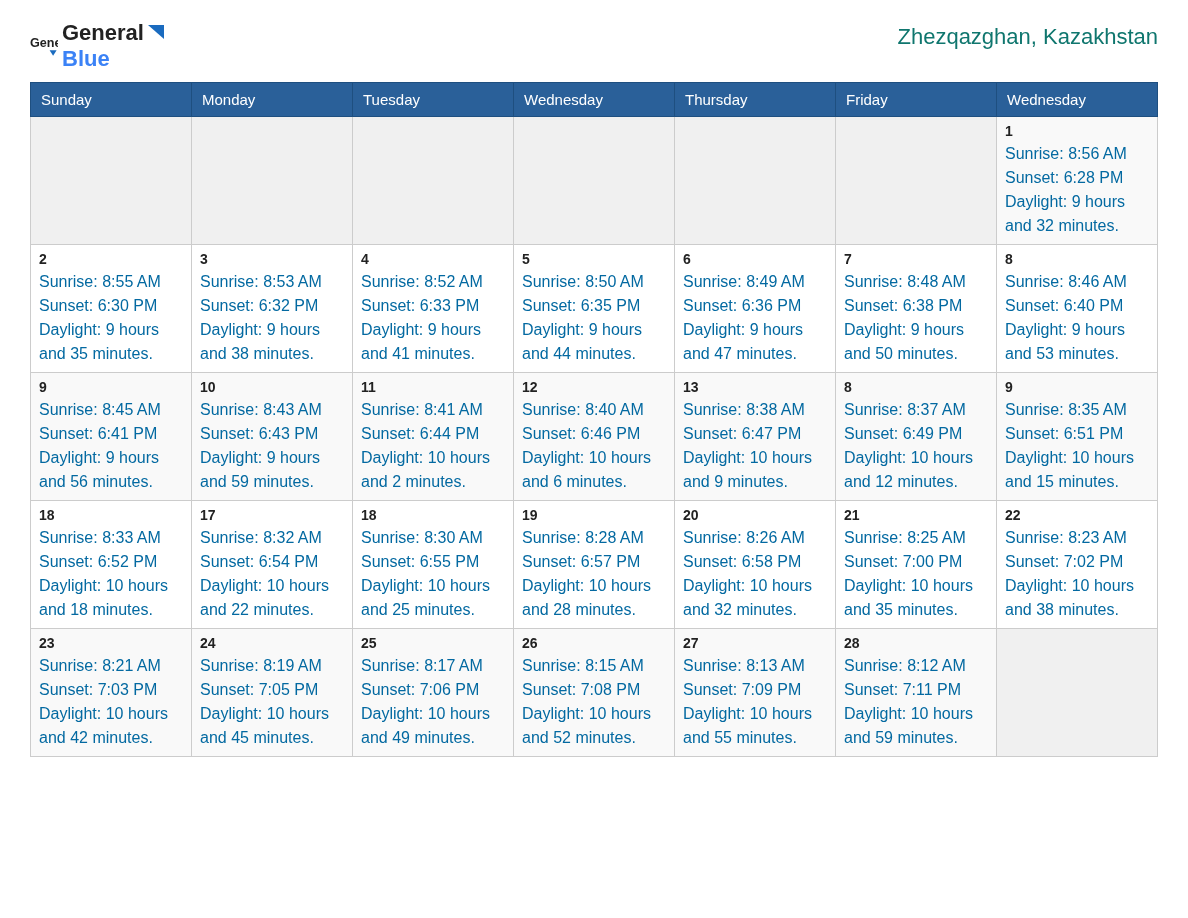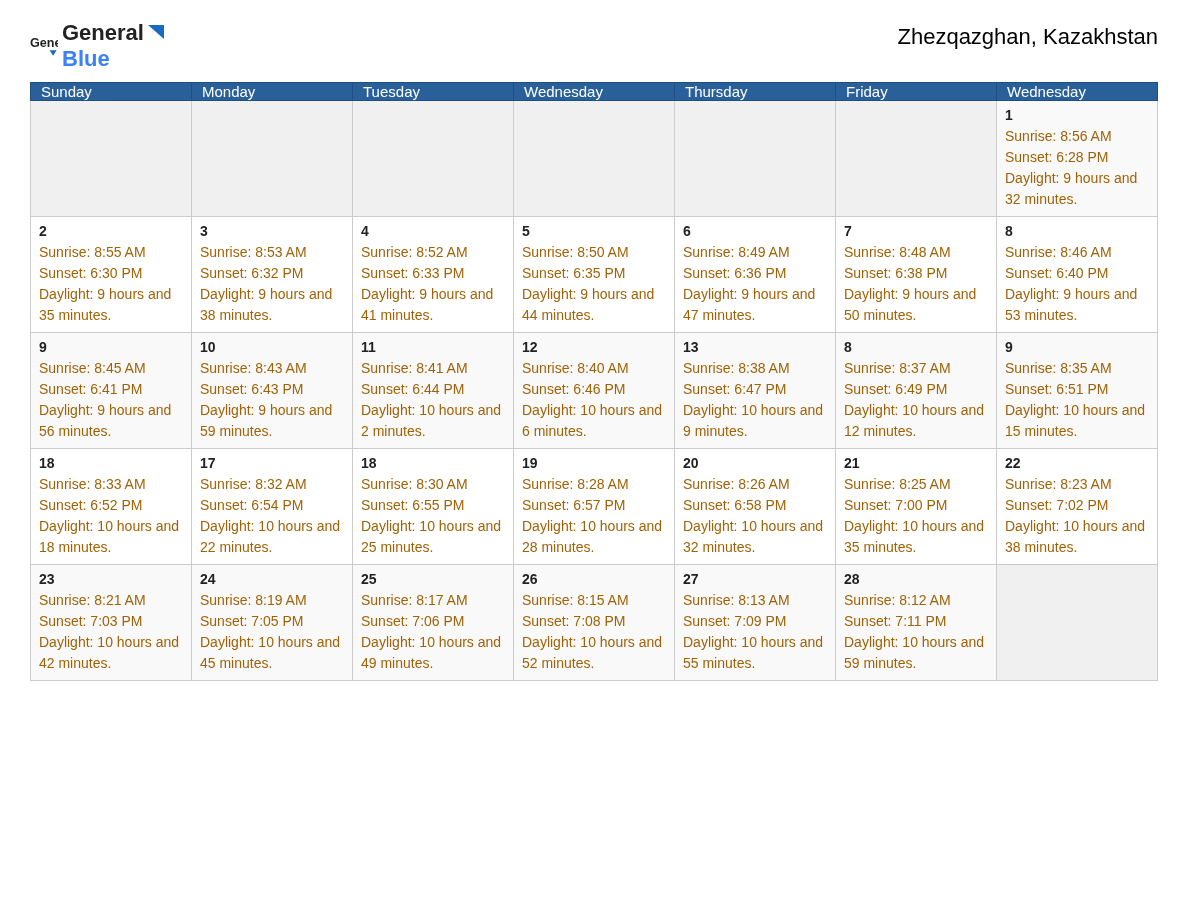--- a/index.html
+++ b/index.html
@@ -40,34 +40,34 @@
       text-align: right;
     }
     .month-title {
       font-size: 48px;
       font-weight: bold;
       color: #222;
       line-height: 1.1;
     }
     .location-title {
       font-size: 22px;
-      color: #000000;
+      color: #0f766e;
       margin-top: 4px;
     }
     table {
       width: 100%;
       border-collapse: collapse;
       table-layout: fixed;
     }
     thead tr th {
       background-color: #2a6099;
       color: #fff;
       font-size: 15px;
       font-weight: normal;
-      padding: 0 10px;
+      padding: 8px 10px;
       text-align: left;
       border: 1px solid #1e4f80;
     }
     tbody tr td {
       border: 1px solid #ccc;
       vertical-align: top;
       padding: 6px 8px;
       height: 110px;
       font-size: 12.5px;
       color: #333;
@@ -80,22 +80,22 @@
       background: #f0f0f0;
     }
     .day-number {
       font-size: 14px;
       font-weight: bold;
       color: #222;
       display: block;
       margin-bottom: 3px;
     }
     .day-info {
-      font-size: 14px;
-      color: #a16207;
+      font-size: 16px;
+      color: #0369a1;
       line-height: 1.5;
     }
   </style>
 </head>
 <body>
 
 <div class="header">
   <div class="logo">
     <svg class="logo-icon" viewBox="0 0 40 40" xmlns="http://www.w3.org/2000/svg">
       <text x="0" y="22" font-size="18" font-weight="bold" fill="#222" font-family="Arial">General</text>

